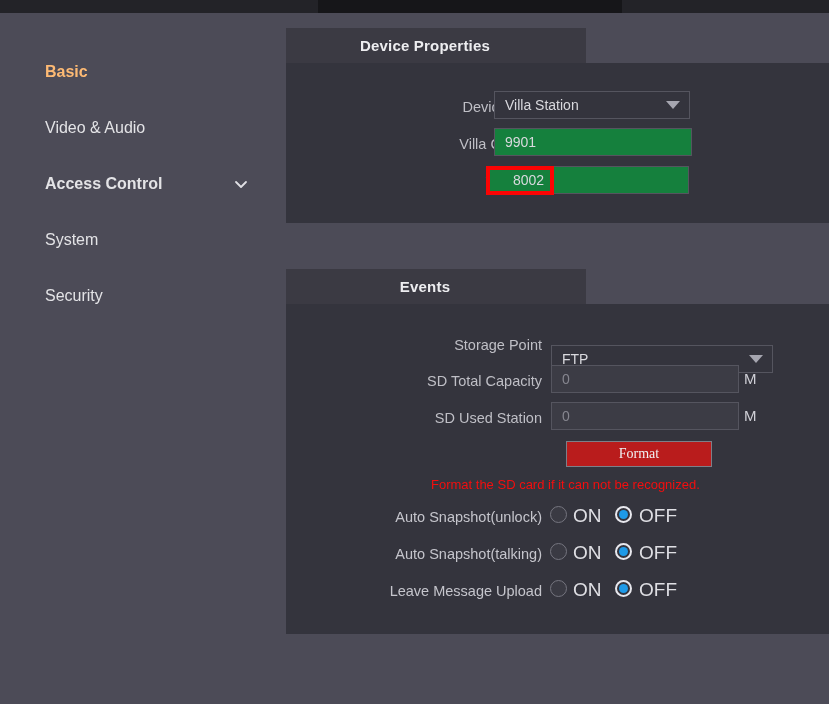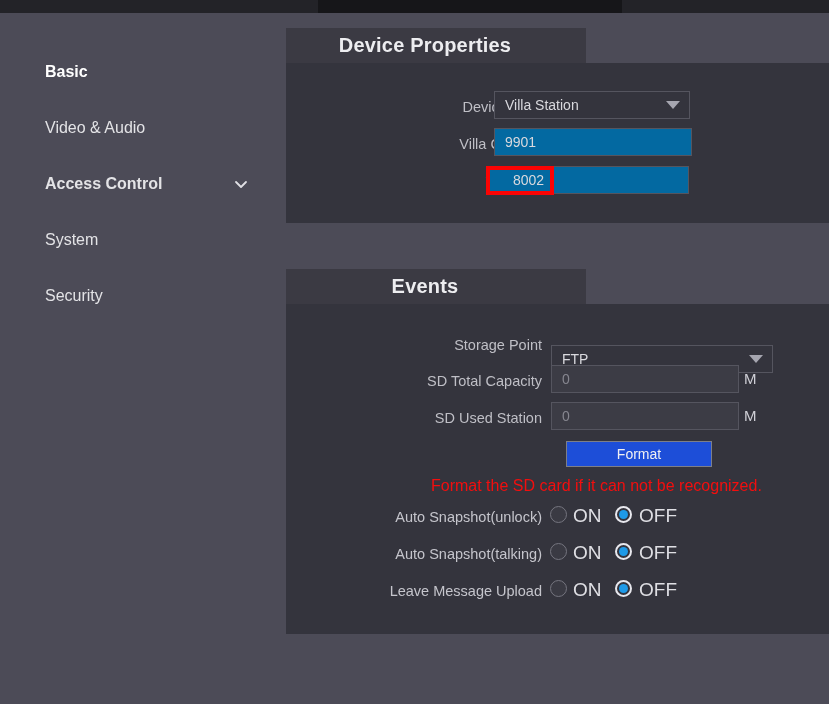--- a/index.html
+++ b/index.html
@@ -58,21 +58,21 @@
     position: absolute;
     left: 45px;
     height: 22px;
     line-height: 22px;
     color: #e3e3e6;
     font-size: 16px;
     white-space: nowrap;
     cursor: pointer;
   }
   .nav-item.active {
-    color: #ffffff;
+    color: #fdba74;
     font-weight: bold;
   }
   .nav-item.bold {
     font-weight: bold;
   }
   .nav-chevron {
     position: absolute;
     left: 232px;
     width: 18px;
     height: 18px;
@@ -95,21 +95,21 @@
   }
   .panel-tab-label {
     position: absolute;
     left: 0;
     top: 0;
     width: 278px;
     height: 35px;
     line-height: 35px;
     text-align: center;
     color: #ededf0;
-    font-size: 20px;
+    font-size: 15px;
     font-weight: bold;
     letter-spacing: 0.2px;
   }
   .panel-body {
     position: absolute;
     left: 0;
     top: 35px;
     width: 543px;
     background: #34343d;
   }
@@ -124,21 +124,21 @@
     text-align: right;
     color: #bfbfc6;
     font-size: 14.5px;
     white-space: nowrap;
     line-height: 26px;
   }
   .field {
     position: absolute;
     box-sizing: border-box;
     border: 1px solid #55555f;
-    background: #0369a1;
+    background: #15803d;
     color: #d9d9de;
     font-size: 14px;
     font-family: "Liberation Sans", sans-serif;
     padding: 0 10px;
     line-height: 26px;
     height: 28px;
     outline: none;
   }
   .field.readonly {
     background: #3c3c45;
@@ -175,35 +175,35 @@
     position: absolute;
     color: #cfcfd6;
     font-size: 15px;
     line-height: 26px;
   }
 
   
   .fmt-btn {
     position: absolute;
     box-sizing: border-box;
-    background: #1d4ed8;
+    background: #b91c1c;
     border: 1px solid #7d7f88;
     color: #f0f0f2;
     font-size: 14px;
-    font-family: Liberation Sans, sans-serif;
+    font-family: Liberation Serif, serif;
     text-align: center;
     line-height: 24px;
     cursor: pointer;
   }
 
   
   .warn-text {
     position: absolute;
     color: #f30e0e;
-    font-size: 16px;
+    font-size: 13px;
     white-space: nowrap;
   }
 
   
   .radio-row-label {
     position: absolute;
     text-align: right;
     color: #c5c5cc;
     font-size: 14.5px;
     white-space: nowrap;

